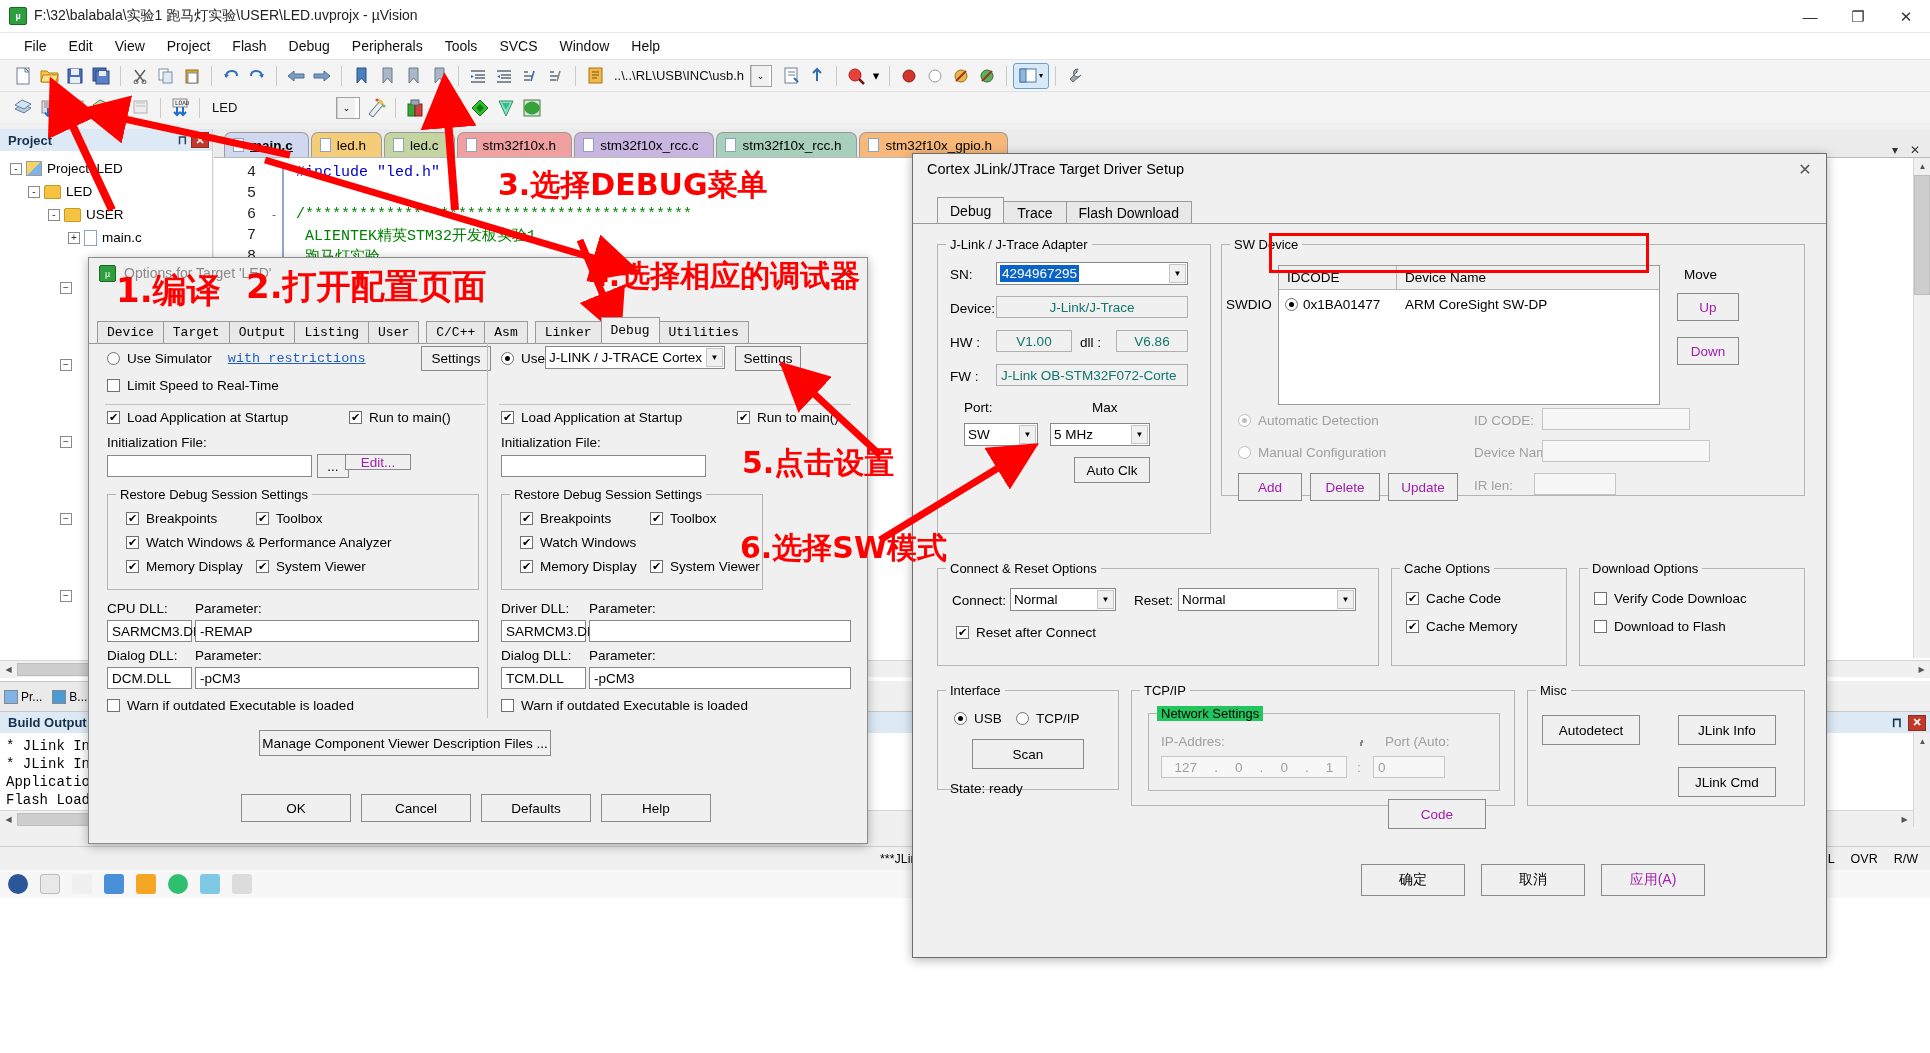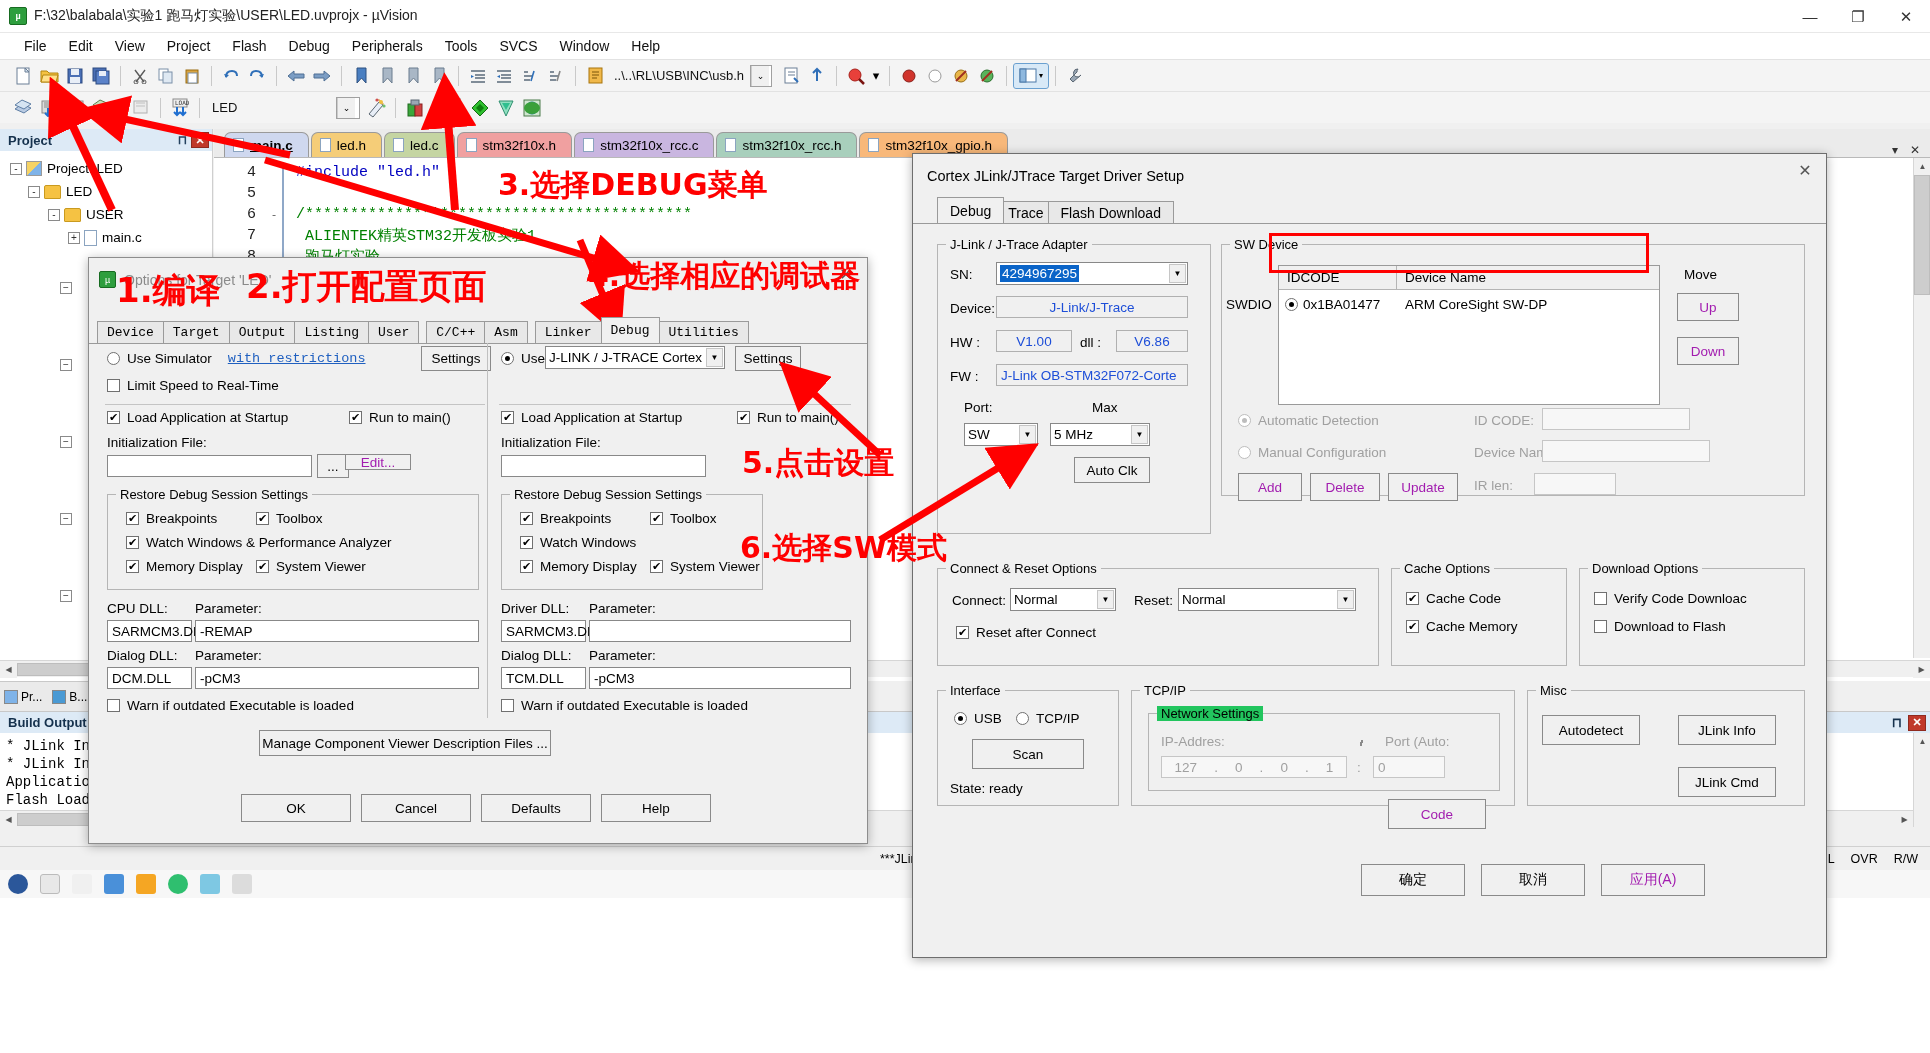--- a/index.html
+++ b/index.html
@@ -118,21 +118,21 @@
     align-items:center; font-size:12.5px; }
   #taskbar { position:absolute; left:0; top:870px; width:1930px; height:183px;
     background:#ffffff; }
   .tbar-inner { position:absolute; left:0; top:0; width:1930px; height:28px;
     background:#f7f7f7; display:flex; align-items:center; padding-left:8px;}
   .tsq { width:20px;height:20px;margin-right:12px;border-radius:3px;}
 
   
   .dlg { position:absolute; background:#f0f0f0; border:1px solid #8d8d8d;
     box-shadow:0 2px 10px rgba(0,0,0,.3); }
-  .dlg-title { height:30px; display:flex; align-items:flex-end; font-size:14px;
+  .dlg-title { height:30px; display:flex; align-items:center; font-size:14px;
     padding-left:10px; background:#f0f0f0; }
   .dlg-title .dico { width:17px;height:17px;background:#2e9e3e;border:1px solid #176b21;
     border-radius:2px;color:#fff;font-size:9px;line-height:16px;text-align:center;margin-right:8px;}
   .dlg-x { margin-left:auto; width:42px;height:28px;display:flex;align-items:center;
     justify-content:center;font-size:16px;color:#555;}
   .dtabs { display:flex; align-items:flex-end; height:26px; padding-left:8px;
     border-bottom:1px solid #9a9a9a;}
   .dtab { height:22px; padding:0 9px; display:flex; align-items:center;
     font-family:"Liberation Mono", monospace; font-size:13px; border:1px solid #9a9a9a;
     border-bottom:none; background:#e8e8e8; margin-right:-1px;}
@@ -143,21 +143,21 @@
   .chk { width:13px;height:13px;border:1px solid #707070;background:#fff;
     display:inline-flex;align-items:center;justify-content:center;font-size:11px;
     line-height:11px; vertical-align:middle;}
   .rad { width:13px;height:13px;border:1px solid #707070;background:#fff;border-radius:50%;
     display:inline-flex;align-items:center;justify-content:center; vertical-align:middle;}
   .rad i { width:5px;height:5px;background:#000;border-radius:50%;display:block;}
   .row { display:flex; align-items:center; position:absolute; font-size:13.5px; }
   .txtbox { border:1px solid #888; background:#fff; height:22px; display:flex;
     align-items:center; padding:0 4px; font-size:13.5px; }
   .robox { border:1px solid #b0b0b0; background:#f0f0f0; height:22px; display:flex;
-    align-items:center; justify-content:center; font-size:13.5px; color:#1d4ed8;}
+    align-items:center; justify-content:center; font-size:13.5px; color:#0f766e;}
   .combo { border:1px solid #888; background:#fff; height:23px; display:flex;
     align-items:center; padding:0 3px; font-size:13.5px; position:relative;}
   .combo .arr { position:absolute; right:1px; top:1px; width:17px; height:19px;
     background:#f0f0f0; border:1px solid #c6c6c6; display:flex; align-items:center;
     justify-content:center; font-size:8px;}
   .btn { border:1px solid #8a8a8a; background:#f0f0f0; display:flex; align-items:center;
     justify-content:center; font-size:13.5px; }
   .btn.dis { color:#a21caf; }
   .lbl { font-size:13.5px; }
   .dim { color:#a0a0a0; }
@@ -837,21 +837,21 @@
   </div>
 
   <div class="dlg" id="jlinkDlg" style="left:912px; top:153px; width:915px; height:805px; border:1px solid #6e6e6e;">
     <div class="dlg-title">
       <span style="margin-left:4px;font-size:14.5px">Cortex JLink/JTrace Target Driver Setup</span>
       <div class="dlg-x">✕</div>
     </div>
 
     <div class="dtabs" style="margin-top:14px;padding-left:24px">
       <div class="dtab active" style="font-family:'Liberation Sans',sans-serif;font-size:14px;padding:0 12px">Debug</div>
-      <div class="dtab" style="font-family:'Liberation Sans',sans-serif;font-size:14px;padding:0 4px">Trace</div>
+      <div class="dtab" style="font-family:'Liberation Sans',sans-serif;font-size:14px;padding:0 13px">Trace</div>
       <div class="dtab" style="font-family:'Liberation Sans',sans-serif;font-size:14px;padding:0 12px">Flash Download</div>
     </div>
 
     <div class="grp" style="left:24px;top:90px;width:274px;height:290px">
       <div class="lg">J-Link / J-Trace Adapter</div>
       <div class="lbl" style="position:absolute;left:12px;top:22px">SN:</div>
       <div class="combo" style="position:absolute;left:58px;top:17px;width:192px">
         <span style="background:#0a64c8;color:#fff;padding:1px 2px">4294967295</span>
         <span class="arr">▼</span>
       </div>
@@ -960,21 +960,21 @@
       <div class="row" style="left:14px;top:22px">
         <span class="chk"></span>
         <span class="lbl" style="margin-left:7px">Verify Code Downloac</span>
       </div>
       <div class="row" style="left:14px;top:50px">
         <span class="chk"></span>
         <span class="lbl" style="margin-left:7px">Download to Flash</span>
       </div>
     </div>
 
-    <div class="grp" style="left:24px;top:536px;width:182px;height:116px">
+    <div class="grp" style="left:24px;top:536px;width:182px;height:100px">
       <div class="lg">Interface</div>
       <div class="row" style="left:16px;top:20px">
         <span class="rad">
             <i></i>
           </span>
         <span class="lbl" style="margin-left:7px">USB</span>
       </div>
       <div class="row" style="left:78px;top:20px">
         <span class="rad"></span>
         <span class="lbl" style="margin-left:7px">TCP/IP</span>

